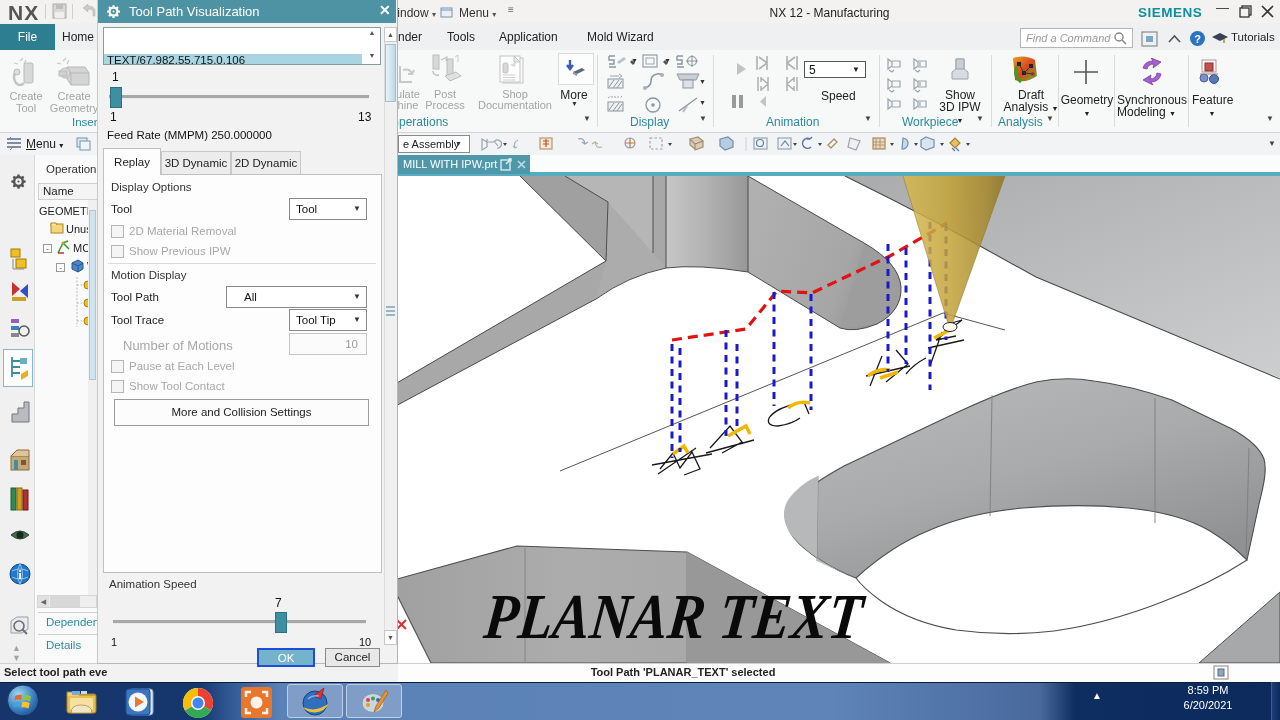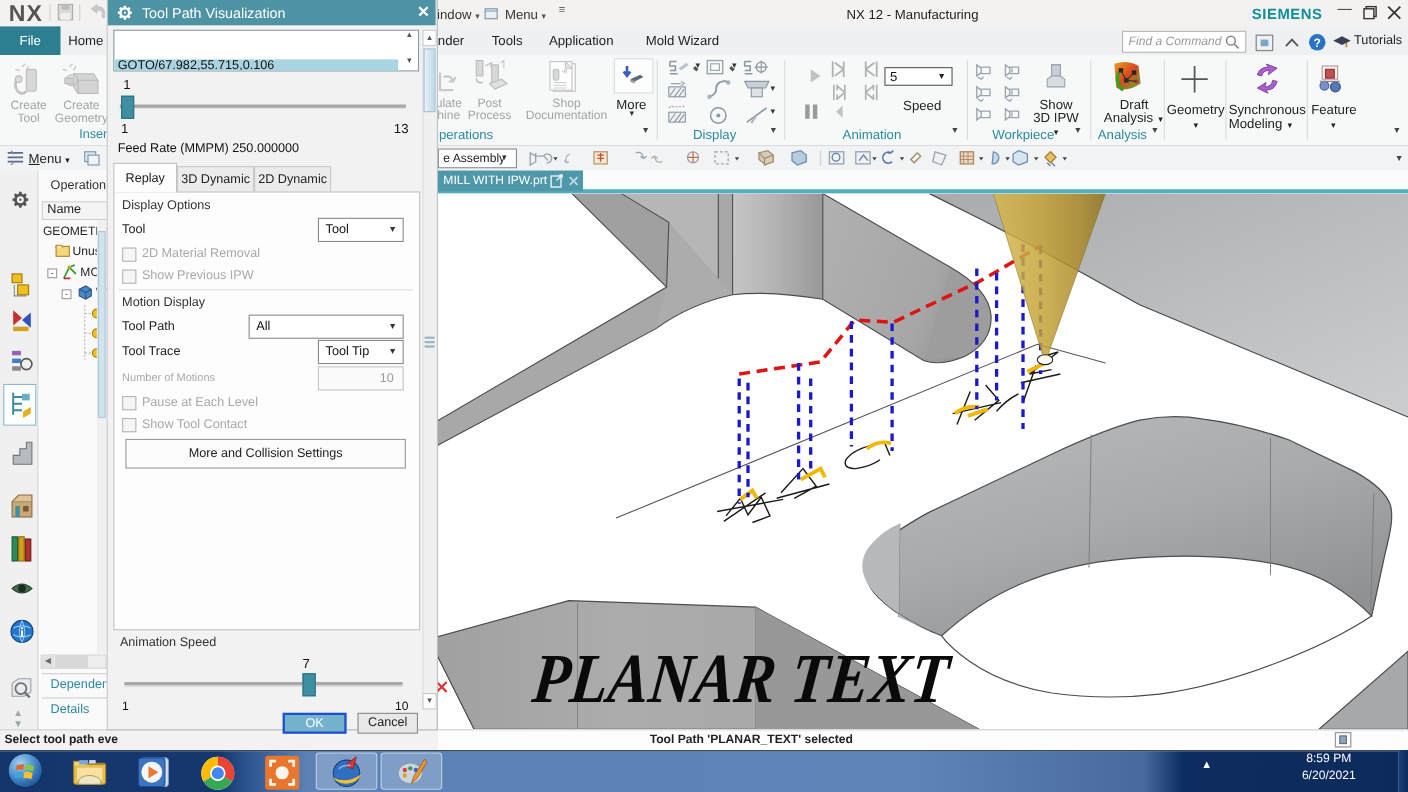--- a/index.html
+++ b/index.html
@@ -637,21 +637,21 @@
 
     <div class="abs" style="left:286px;top:27px;width:13px;height:618px;background:#f0f0f0;border-left:1px solid #dcdcdc;"></div>
     <div class="abs" style="left:286px;top:27px;width:13px;height:15px;background:#fdfdfd;border:1px solid #c8c8c8;font-size:7px;color:#555;text-align:center;line-height:14px;">▲</div>
     <div class="abs" style="left:287px;top:44px;width:11px;height:58px;background:linear-gradient(90deg,#e8f2f8,#bed9e7);border:1px solid #9fc0d2;"></div>
     <div class="abs" style="left:286px;top:630px;width:13px;height:15px;background:#fdfdfd;border:1px solid #c8c8c8;font-size:7px;color:#555;text-align:center;line-height:14px;">▼</div>
     <div class="abs" style="left:288px;top:306px;width:9px;height:1.5px;background:#9ab4c2;"></div>
     <div class="abs" style="left:288px;top:310px;width:9px;height:1.5px;background:#9ab4c2;"></div>
     <div class="abs" style="left:288px;top:314px;width:9px;height:1.5px;background:#9ab4c2;"></div>
 
     <div class="abs" style="left:5px;top:27px;width:278px;height:38px;background:#fff;border:1px solid #8a9aa2;overflow:hidden;">
-      <div class="abs" style="left:0;top:26px;width:258px;height:12px;background:#a9d4e2;font-size:11.5px;color:#111;padding-left:3px;">GOTO/67.982,55.715,0.106</div>
+      <div class="abs" style="left:0;top:26px;width:258px;height:12px;background:#a9d4e2;font-size:11.5px;color:#111;padding-left:3px;">TEXT/67.982,55.715,0.106</div>
       <div class="abs" style="left:261px;top:1px;width:14px;height:10px;font-size:7px;color:#555;text-align:center;">▲</div>
       <div class="abs" style="left:261px;top:24px;width:14px;height:10px;font-size:7px;color:#555;text-align:center;">▼</div>
     </div>
 
     <div class="abs" style="left:14px;top:70px;font-size:12px;color:#111;">1</div>
 
     <div class="abs" style="left:11px;top:95px;width:260px;height:4px;background:#a8a8a8;border-bottom:1px solid #e8e8e8;"></div>
     <div class="abs" style="left:12px;top:87px;width:12px;height:21px;background:#3e8fa2;border:1px solid #2e6e7e;"></div>
     <div class="abs" style="left:12px;top:110px;font-size:12px;color:#111;">1</div>
     <div class="abs" style="left:260px;top:110px;font-size:12px;color:#111;">13</div>
@@ -666,26 +666,26 @@
     <div class="abs" style="left:13px;top:203px;font-size:11.5px;color:#222;">Tool</div>
     <div class="abs" style="left:191px;top:198px;width:78px;height:22px;background:#fff;border:1px solid #8a8a8a;font-size:11.5px;color:#111;line-height:20px;padding-left:6px;">Tool</div>
     <div class="abs" style="left:255px;top:204px;font-size:8px;color:#333;">▼</div>
     <div class="abs" style="left:13px;top:225px;width:13px;height:13px;background:#f5f5f5;border:1px solid #b5b5b5;"></div>
     <div class="abs" style="left:31px;top:225px;font-size:11.5px;color:#a8a8a8;">2D Material Removal</div>
     <div class="abs" style="left:13px;top:245px;width:13px;height:13px;background:#f5f5f5;border:1px solid #b5b5b5;"></div>
     <div class="abs" style="left:31px;top:245px;font-size:11.5px;color:#a8a8a8;">Show Previous IPW</div>
     <div class="abs" style="left:10px;top:263px;width:268px;height:1px;background:#dcdcdc;"></div>
     <div class="abs" style="left:13px;top:269px;font-size:11.5px;color:#333;">Motion Display</div>
     <div class="abs" style="left:13px;top:291px;font-size:11.5px;color:#222;">Tool Path</div>
-    <div class="abs" style="left:128px;top:286px;width:141px;height:22px;background:#fff;border:1px solid #8a8a8a;font-size:11.5px;color:#111;line-height:20px;padding-left:6px;">All</div>
+    <div class="abs" style="left:128px;top:286px;width:141px;height:22px;background:#fff;border:1px solid #8a8a8a;font-size:11.5px;color:#111;line-height:20px;padding-left:17px;">All</div>
     <div class="abs" style="left:255px;top:292px;font-size:8px;color:#333;">▼</div>
     <div class="abs" style="left:13px;top:314px;font-size:11.5px;color:#222;">Tool Trace</div>
     <div class="abs" style="left:191px;top:309px;width:78px;height:22px;background:#fff;border:1px solid #8a8a8a;font-size:11.5px;color:#111;line-height:20px;padding-left:6px;">Tool Tip</div>
     <div class="abs" style="left:255px;top:315px;font-size:8px;color:#333;">▼</div>
-    <div class="abs" style="left:13px;top:338px;font-size:10px;color:#a8a8a8;">Number of Motions</div>
+    <div class="abs" style="left:25px;top:338px;font-size:13px;color:#a8a8a8;">Number of Motions</div>
     <div class="abs" style="left:191px;top:333px;width:78px;height:22px;background:#fbfbfb;border:1px solid #c5c5c5;font-size:11.5px;color:#9a9a9a;line-height:20px;text-align:right;padding-right:8px;">10</div>
     <div class="abs" style="left:13px;top:360px;width:13px;height:13px;background:#f5f5f5;border:1px solid #b5b5b5;"></div>
     <div class="abs" style="left:31px;top:360px;font-size:11.5px;color:#a8a8a8;">Pause at Each Level</div>
     <div class="abs" style="left:13px;top:380px;width:13px;height:13px;background:#f5f5f5;border:1px solid #b5b5b5;"></div>
     <div class="abs" style="left:31px;top:380px;font-size:11.5px;color:#a8a8a8;">Show Tool Contact</div>
     <div class="abs" style="left:16px;top:399px;width:255px;height:27px;background:#fcfcfc;border:1px solid #9a9a9a;text-align:center;line-height:25px;font-size:11.5px;color:#222;">More and Collision Settings</div>
 
     <div class="abs" style="left:11px;top:578px;font-size:11.5px;color:#333;">Animation Speed</div>
     <div class="abs" style="left:177px;top:596px;font-size:12px;color:#111;">7</div>
     <div class="abs" style="left:15px;top:620px;width:253px;height:4px;background:#a8a8a8;border-bottom:1px solid #e8e8e8;"></div>

